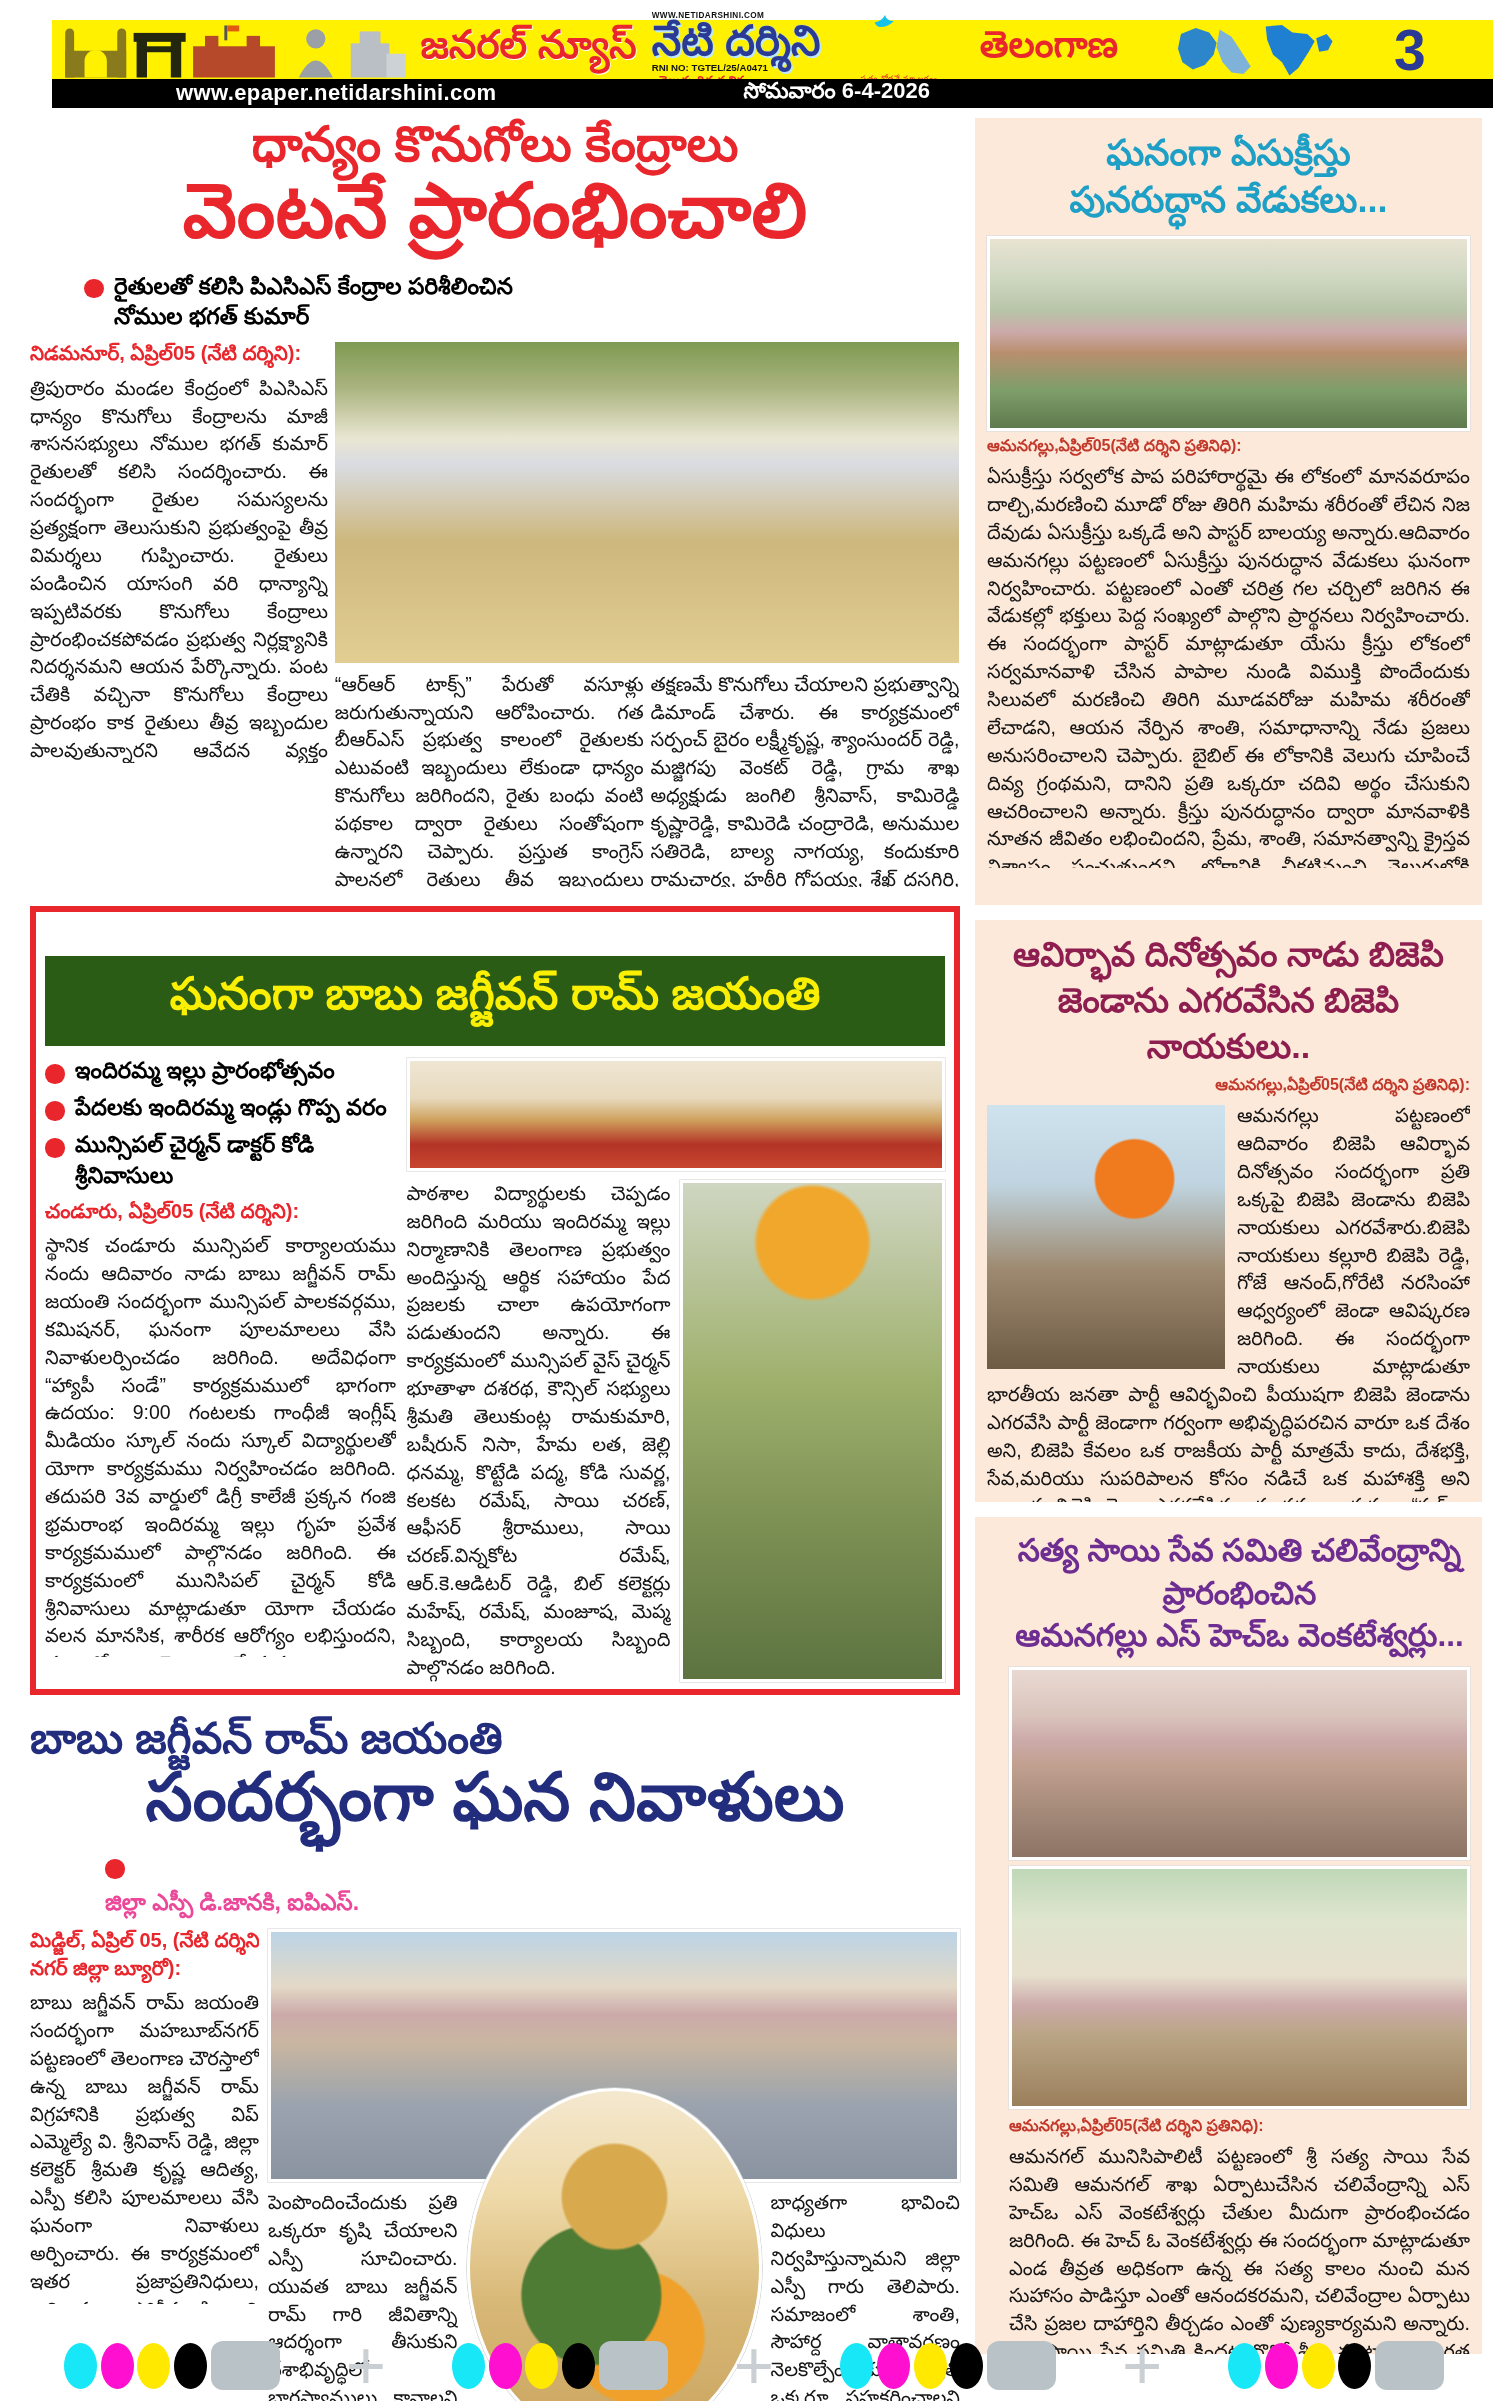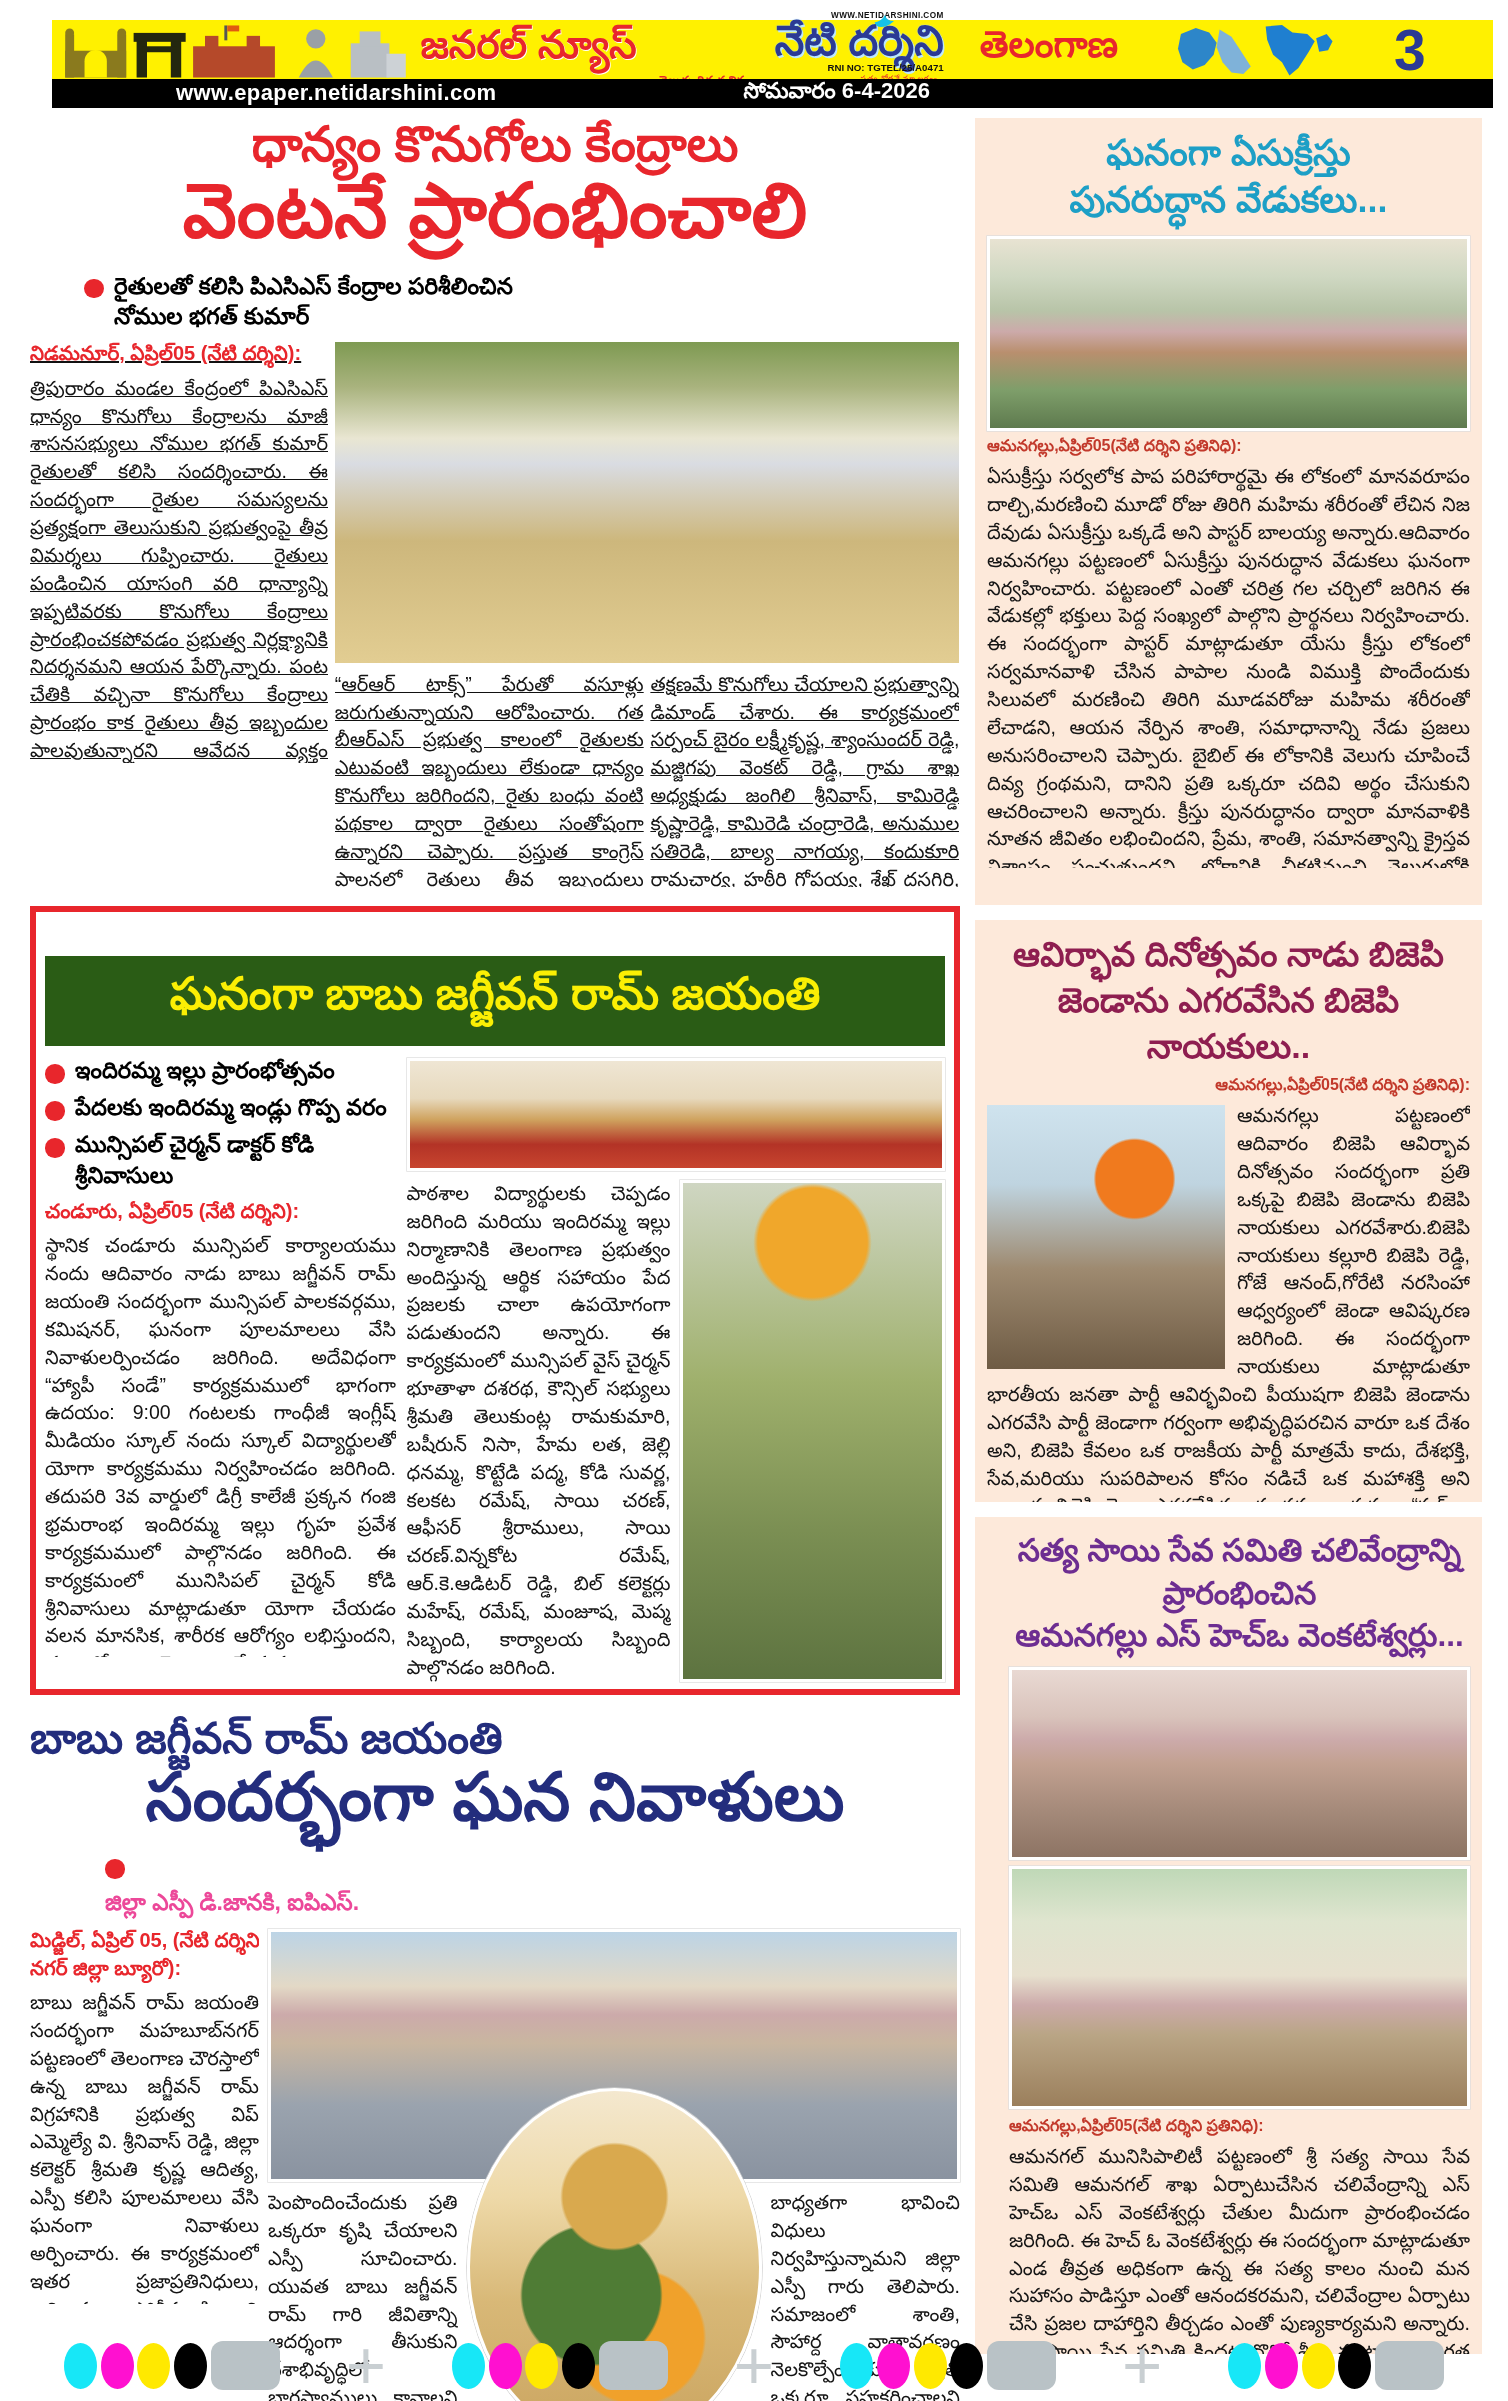--- a/index.html
+++ b/index.html
@@ -7,21 +7,21 @@
     position:relative; width:1508px; height:2401px; background:#ffffff;
     font-family:"Liberation Sans", sans-serif; color:#111; overflow:hidden;
     margin:0 auto;
   }
   
   .masthead { position:absolute; left:52px; top:19.5px; width:1441px; height:60px;
     background:#FFF100; display:flex; align-items:center; }
   .monuments { width:352px; height:58px; flex:none; margin-left:6px; }
   .mast-title { color:#E8262C; font-size:39px; font-weight:bold; white-space:nowrap; margin-left:10.5px;
     text-shadow:0.7px 0.7px 0 #fff; }
-  .logo-block { width:292px; flex:none; text-align:right; line-height:1; margin-left:15px; position:relative; }
+  .logo-block { width:292px; flex:none; text-align:left; line-height:1; margin-left:15px; position:relative; }
   .logo-site { font-size:8.2px; font-weight:bold; color:#111; letter-spacing:0.4px; }
   .logo-title { font-size:42px; font-weight:bold; color:#2B3A94;
     text-shadow:0 0 1.5px #9fd8ff, 1.5px 1.5px 0 #bfe9ff; }
   .logo-rni { font-size:9.7px; font-weight:bold; color:#111; margin-top:1.5px; }
   .logo-row { display:flex; justify-content:space-between; margin-top:1.5px; padding:0 6px; }
   .logo-sub { font-size:12.7px; color:#E8262C; font-weight:bold; }
   .logo-tag { font-size:9px; color:#E8262C; }
   .dove { position:absolute; top:-3px; right:48px; width:22.5px; height:19.5px; }
   .edition { color:#E8262C; font-size:37px; font-weight:bold; margin-left:36px; white-space:nowrap; }
   .maps { width:172px; height:55px; margin-left:52px; flex:none; }
@@ -37,21 +37,21 @@
   .dot { width:19.5px; height:19.5px; border-radius:50%; background:#E8262C; flex:none; margin-top:6.7px; }
   .ph { background:#cfc8b4; }
   .ph-border { border:3px solid #fff; box-shadow:0 0 0 0.7px #ddd; }
   
   .left-zone { position:absolute; left:30px; top:118px; width:930px; }
   .h1a { color:#E8262C; font-size:49px; font-weight:bold; text-align:center; line-height:1.1; }
   .h1b { color:#E8262C; font-size:76px; font-weight:bold; text-align:center; line-height:1.02; }
   .subhead { display:flex; gap:10.5px; margin:22.5px 0 10.5px 54px; width:450px;
     font-size:23px; font-weight:bold; line-height:1.3; color:#000; }
   .main-grid { display:grid; grid-template-columns:298px 309px 309px; column-gap:6.7px; row-gap:7.5px;
-    grid-template-areas:"c1 p p" "c1 c2 c3";text-decoration:underline; }
+    grid-template-areas:"c1 p p" "c1 c2 c3"; }
   .mg-c1 { grid-area:c1; height:421px; overflow:hidden; }
   .mg-photo { grid-area:p; height:321px;
     background:linear-gradient(180deg,#7e9a52 0%,#a9b37e 14%,#e9e6d2 30%,#d9dce2 38%,#cdb77c 62%,#e2cd92 100%); }
   .mg-c2 { grid-area:c2; height:216px; overflow:hidden; }
   .mg-c3 { grid-area:c3; height:216px; overflow:hidden; }
   
   .redbox { border:6px solid #E8262C; margin-top:19.5px; padding:7.5px 9px; }
   .greenbar { background:#2A5C15; color:#FBEF04; font-size:45px; font-weight:bold;
     text-align:center; padding:12px 0 15px 0;margin-top:36px; }
   .jay-grid { display:flex; gap:10.5px; margin-top:12px; height:624px; }

